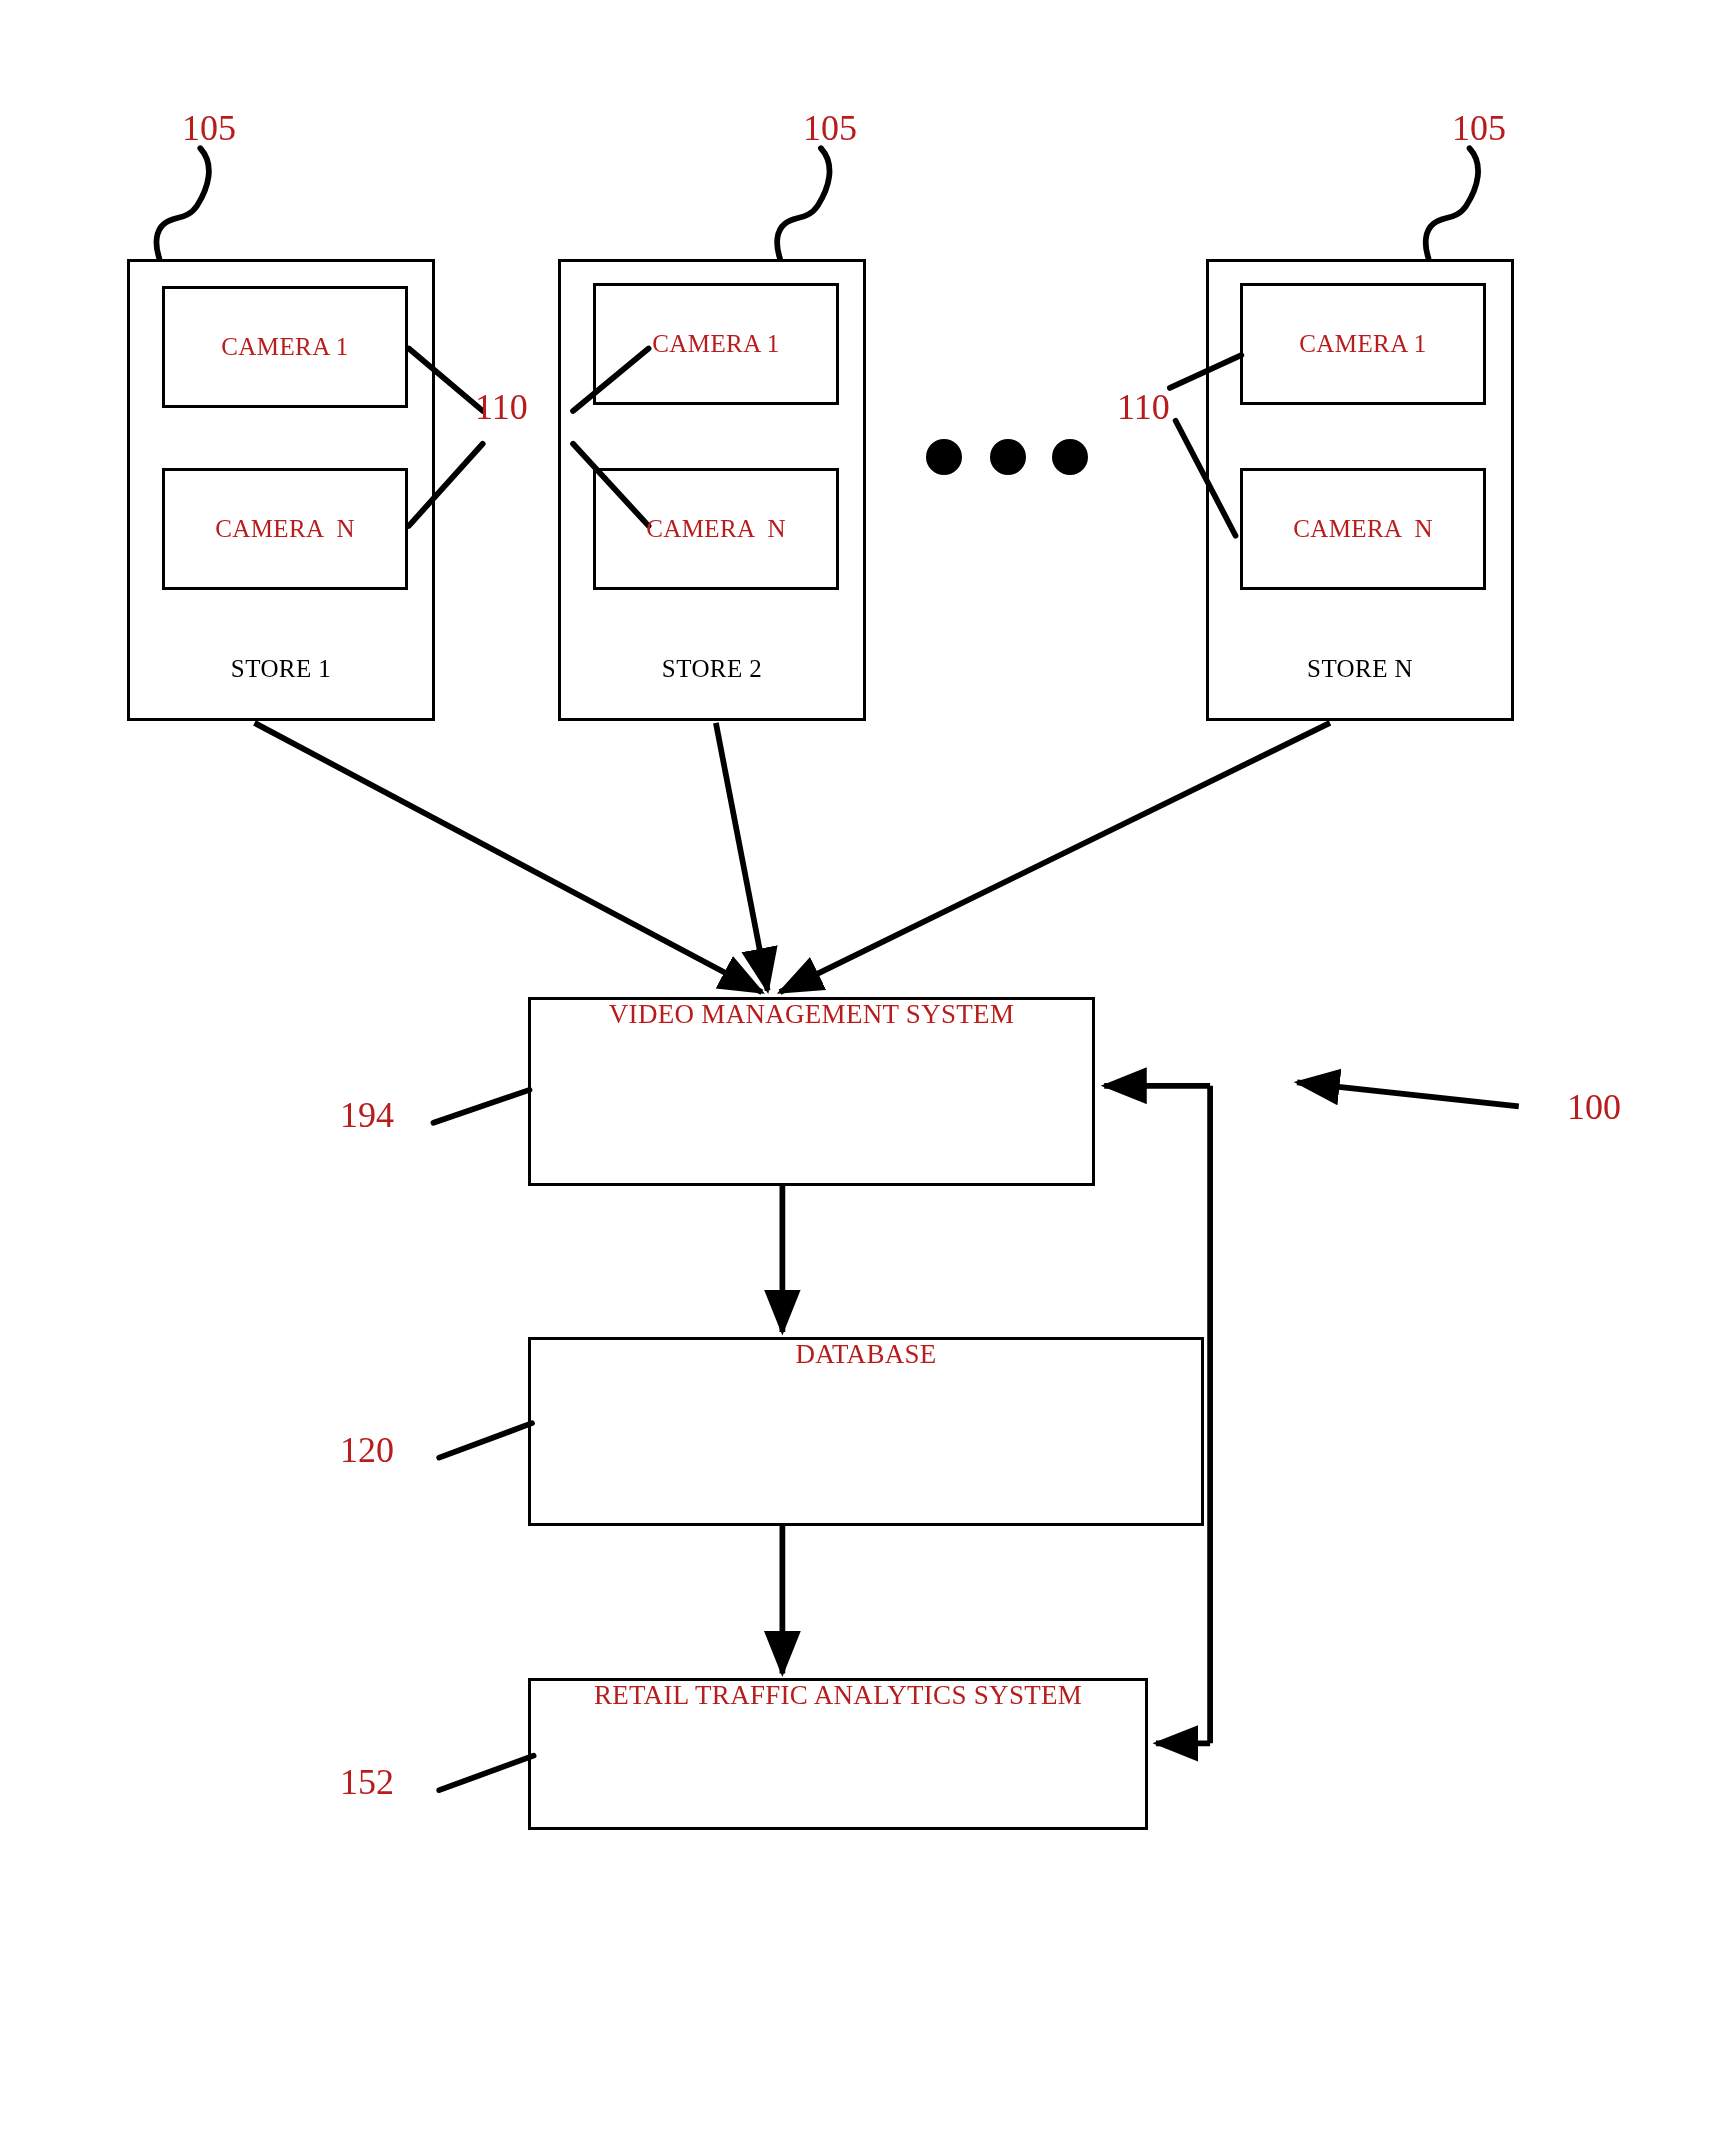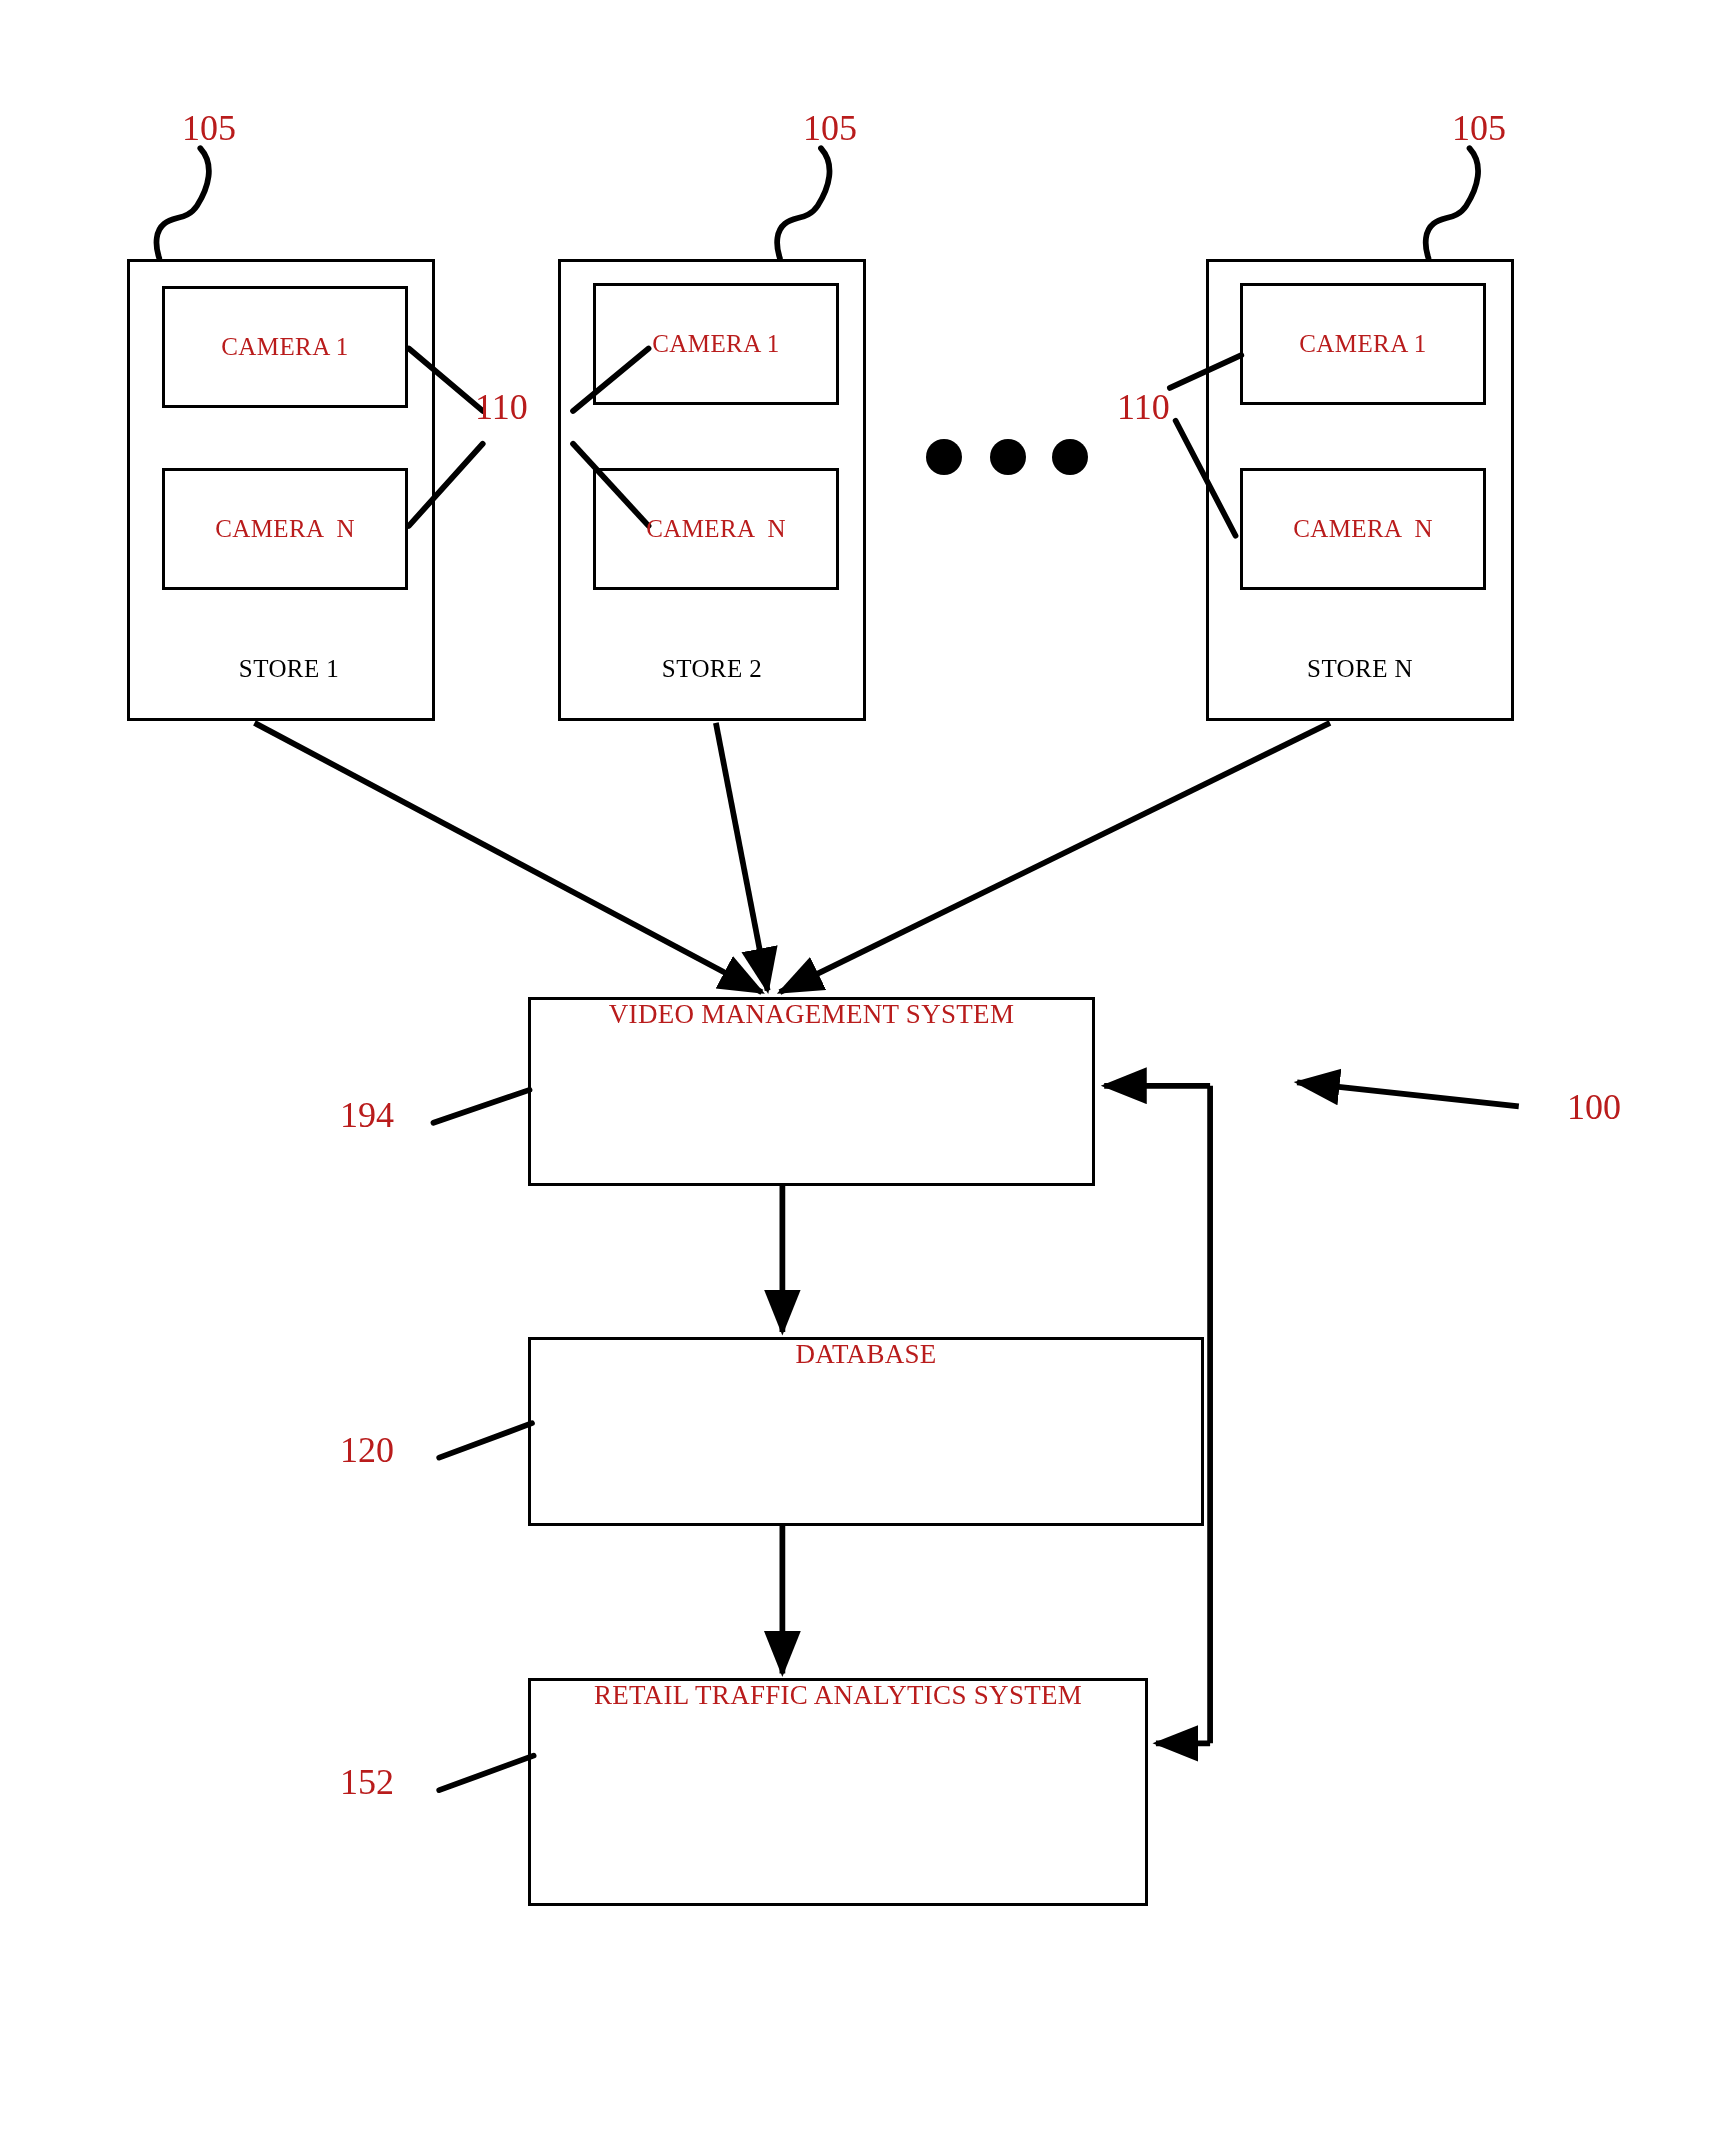--- a/index.html
+++ b/index.html
@@ -147,21 +147,21 @@
 
   <div class="ref-num" style="left:1567px; top:1086px;">100</div>
 
   <div class="box store-box" style="left:127px; top:259px; width:308px; height:462px;"></div>
   <div class="camera-box" style="left:162px; top:286px; width:246px; height:122px;">
     <span class="box-label camera-label">CAMERA 1</span>
   </div>
   <div class="camera-box" style="left:162px; top:468px; width:246px; height:122px;">
     <span class="box-label camera-label">CAMERA  N</span>
   </div>
-  <div class="store-name" style="left:127px; top:655px; width:308px;padding-left:8px;">STORE 1</div>
+  <div class="store-name" style="left:127px; top:655px; width:308px;">STORE 1</div>
 
   <div class="box store-box" style="left:558px; top:259px; width:308px; height:462px;"></div>
   <div class="camera-box" style="left:593px; top:283px; width:246px; height:122px;">
     <span class="box-label camera-label">CAMERA 1</span>
   </div>
   <div class="camera-box" style="left:593px; top:468px; width:246px; height:122px;">
     <span class="box-label camera-label">CAMERA  N</span>
   </div>
   <div class="store-name" style="left:558px; top:655px; width:308px;">STORE 2</div>
 
@@ -179,19 +179,19 @@
   <div class="store-name" style="left:1206px; top:655px; width:308px;">STORE N</div>
 
   <div class="box" style="left:528px; top:997px; width:567px; height:189px;">
     <span class="box-label sys-label">VIDEO MANAGEMENT SYSTEM</span>
   </div>
 
   <div class="box" style="left:528px; top:1337px; width:676px; height:189px;">
     <span class="box-label sys-label">DATABASE</span>
   </div>
 
-  <div class="box" style="left:528px; top:1678px; width:620px; height:228px;">
+  <div class="box" style="left:528px; top:1678px; width:620px; height:152px;">
     <span class="box-label sys-label">RETAIL TRAFFIC ANALYTICS SYSTEM</span>
   </div>
 
 
 </div>
 
 
 </body></html>

